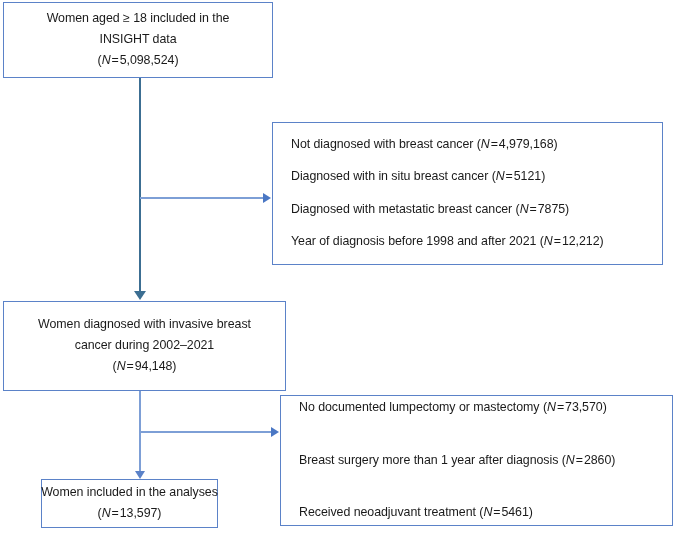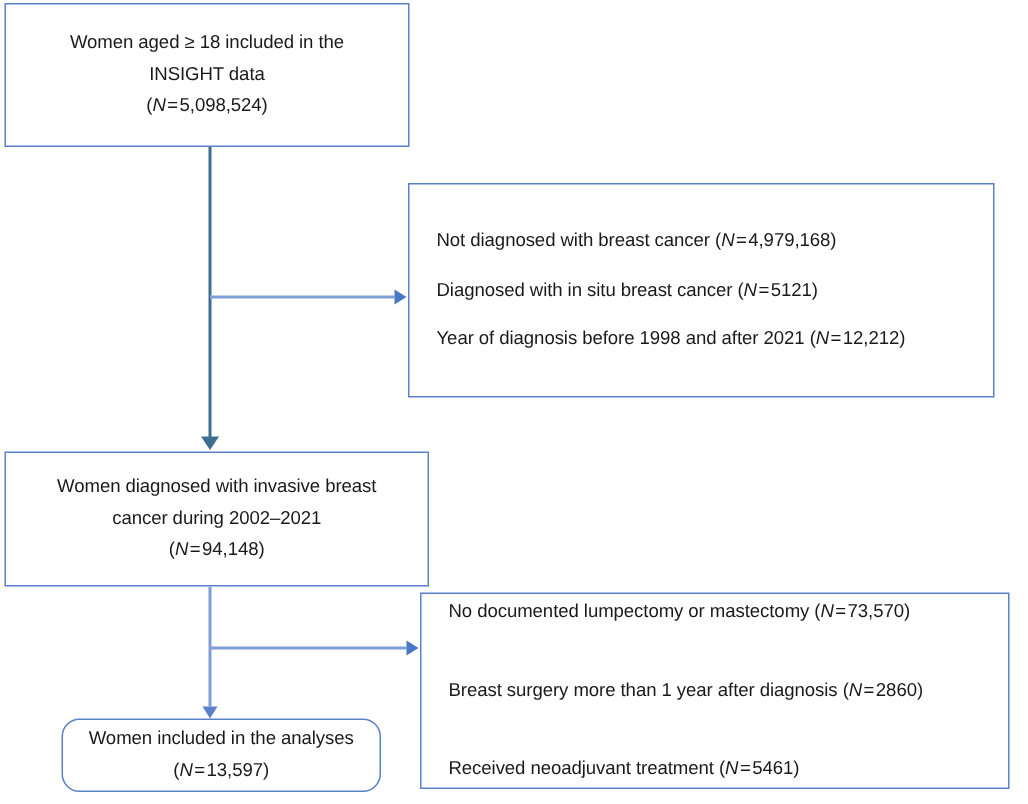--- a/index.html
+++ b/index.html
@@ -48,25 +48,25 @@
   }
   .box.listed .line {
     margin: 7.3px 0;
     padding-left: 18px;
   }
   .ital {
     font-style: italic;
   }
 
   
-  #box-source      { left: 3px;   top: 2px;   width: 270px; height: 96px; }
+  #box-source      { left: 3px;   top: 2px;   width: 270px; height: 76px; }
   #box-exclusion-1 { left: 272px; top: 122px; width: 391px; height: 143px; }
   #box-invasive    { left: 3px;   top: 301px; width: 283px; height: 90px; }
   #box-exclusion-2 { left: 280px; top: 395px; width: 393px; height: 131px; gap: 20px; }
-  #box-included    { left: 41px;  top: 479px; width: 213px; height: 49px; border-radius: 12px; }
+  #box-included    { left: 41px;  top: 479px; width: 177px; height: 49px; }
 
   
   .conn {
     position: absolute;
     z-index: 1;
   }
   .v-seg-dark {
     width: 1.7px;
     background: #3c6e92;
   }
@@ -135,20 +135,22 @@
     <div class="line">Women aged ≥ 18 included in the</div>
     <div class="line">INSIGHT data</div>
     <div class="line">(<span class="ital">N</span> = <span>5,098,524</span>)</div>
   </div>
 
   <div class="box listed" id="box-exclusion-1">
     <div class="line"><span>Not diagnosed with breast cancer</span>
          (<span class="ital">N</span> = <span>4,979,168</span>)</div>
     <div class="line"><span>Diagnosed with in situ breast cancer</span>
          (<span class="ital">N</span> = <span>5121</span>)</div>
+    <div class="line"><span>Diagnosed with metastatic breast cancer</span>
+         (<span class="ital">N</span> = <span>7875</span>)</div>
     <div class="line"><span>Year of diagnosis before 1998 and after 2021</span>
          (<span class="ital">N</span> = <span>12,212</span>)</div>
   </div>
 
   <div class="box centered" id="box-invasive">
     <div class="line">Women diagnosed with invasive breast</div>
     <div class="line">cancer during 2002–2021</div>
     <div class="line">(<span class="ital">N</span> = <span>94,148</span>)</div>
   </div>
 

